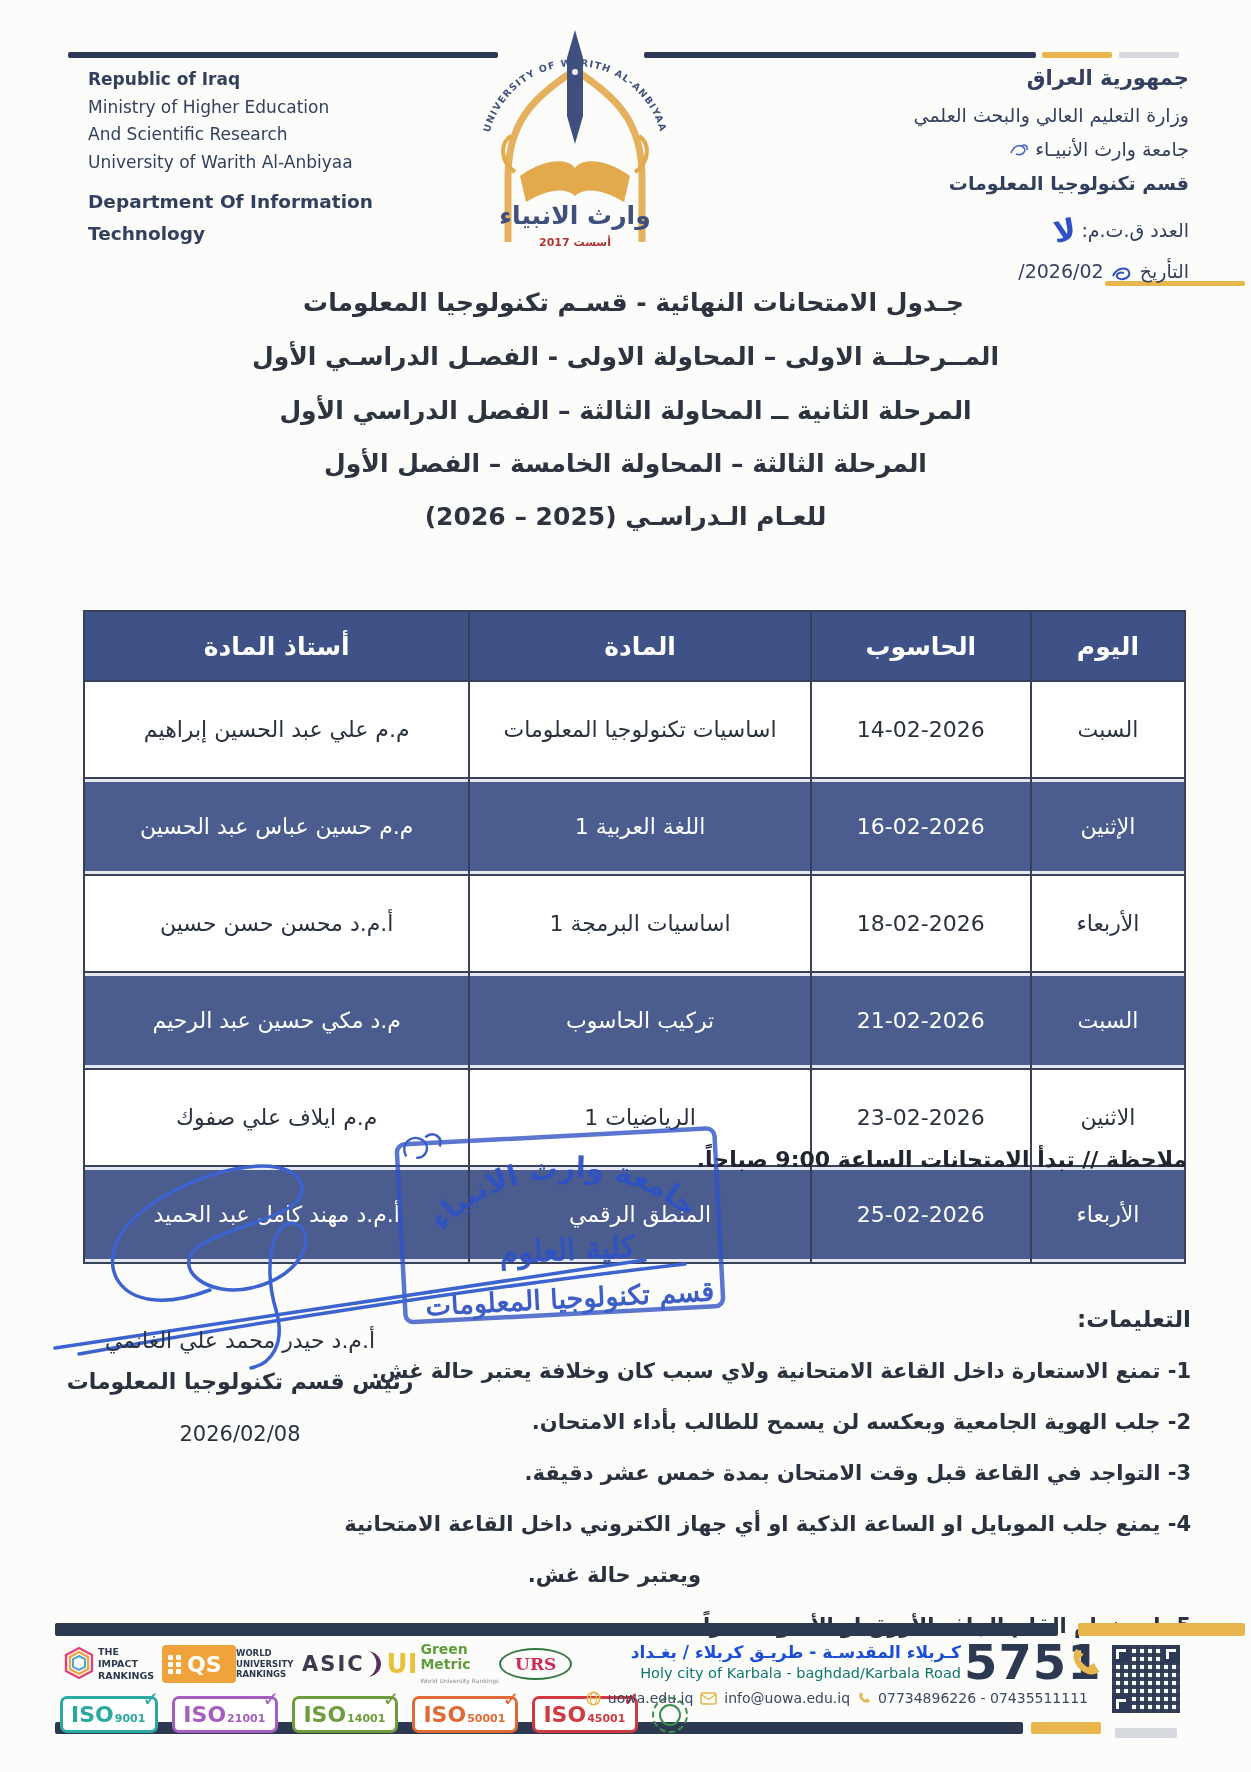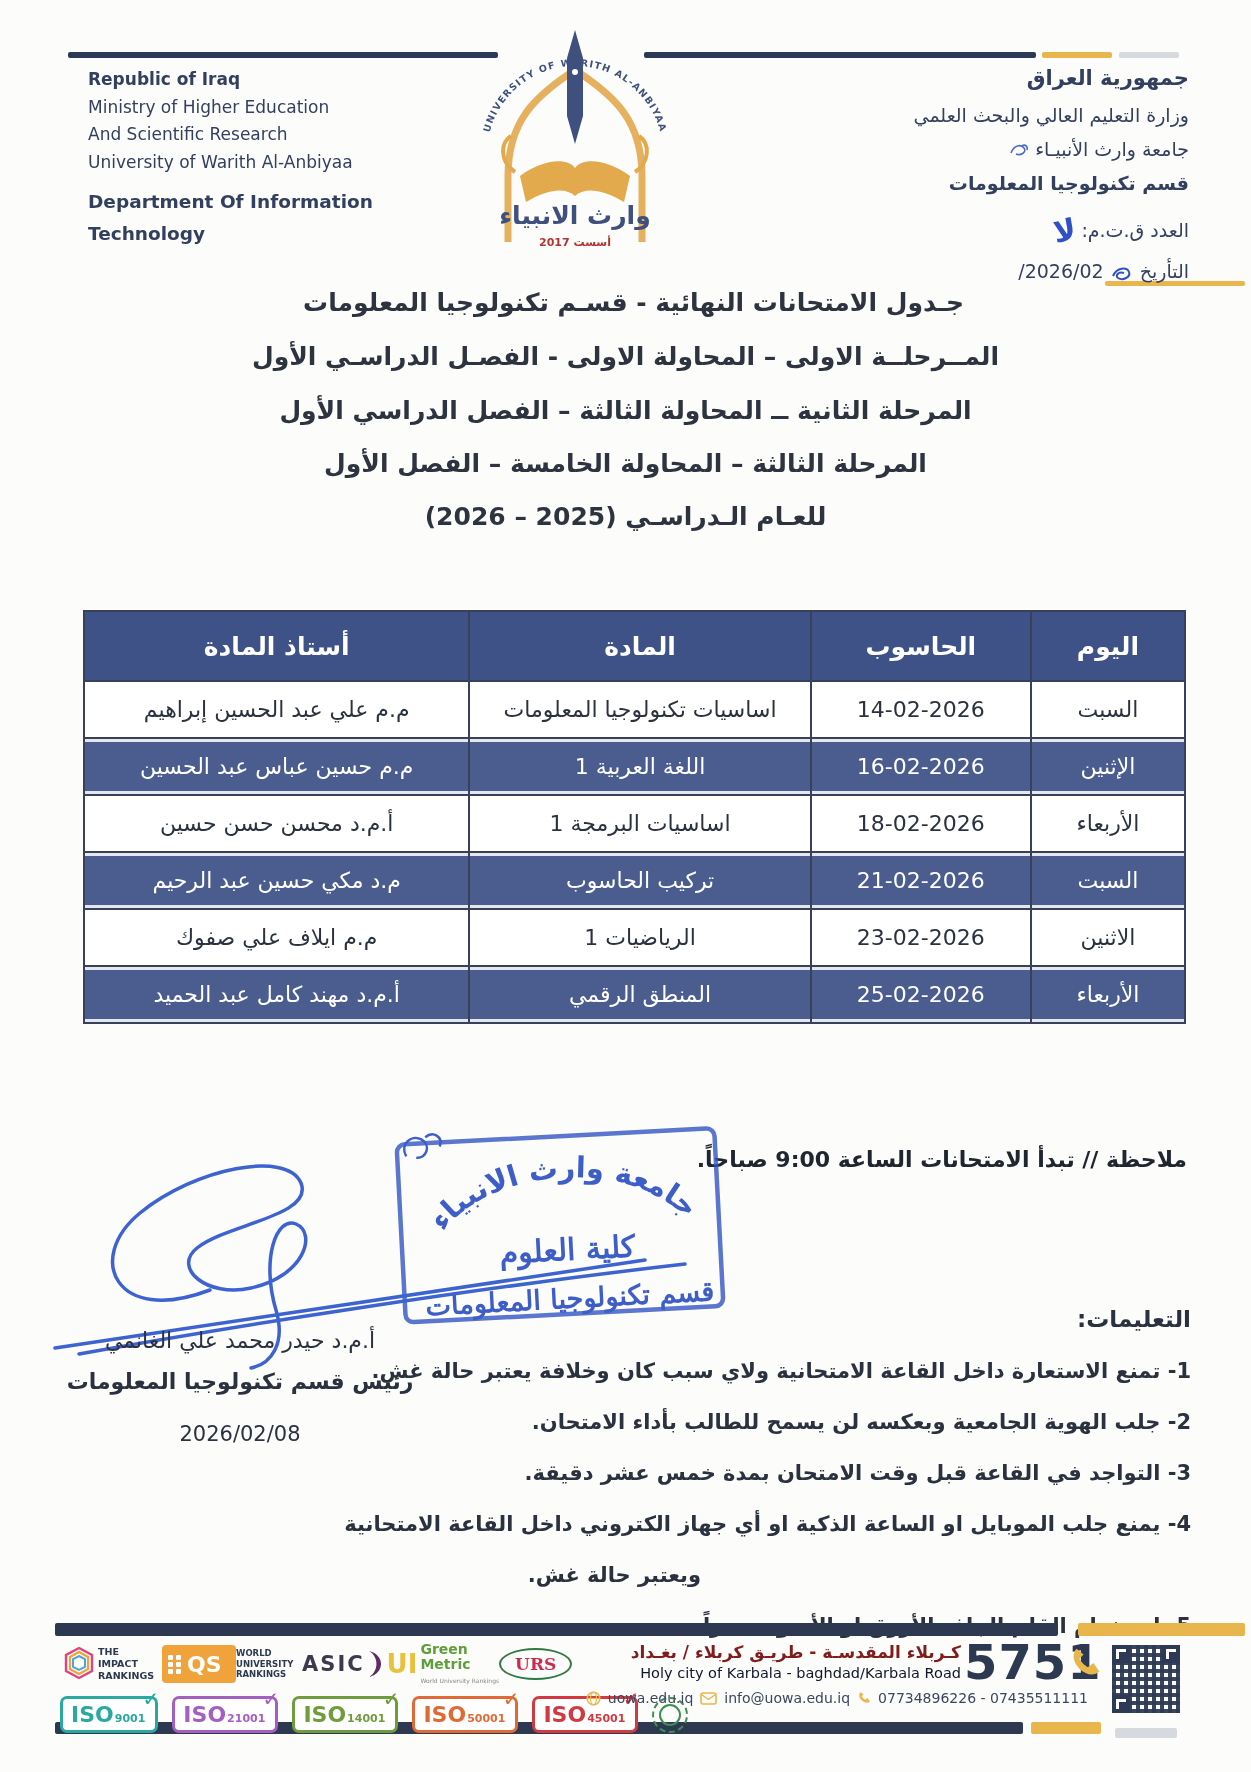--- a/index.html
+++ b/index.html
@@ -25,21 +25,21 @@
 
   
   .title-line { position:absolute; left:0; width:100%; text-align:center; direction:rtl;
                 font-weight:bold; font-size:25px; color:#2d3440; }
 
   
   table.sched { position:absolute; left:83px; top:610px; width:1103px; border-collapse:collapse;
                 direction:rtl; table-layout:fixed; }
   table.sched th, table.sched td { border:2px solid #39415a; text-align:center; vertical-align:middle; }
   table.sched th { background:#3f5287; color:#fff; font-size:25px; font-weight:bold; height:70px; }
-  table.sched td { height:57px; font-size:22px; color:#2b323f; background:#fff; }
+  table.sched td { height:97px; font-size:22px; color:#2b323f; background:#fff; }
   tr.row-blue td { background:#4b5c8f; color:#fff;
                    box-shadow: inset 0 3px 0 rgba(255,255,255,.85), inset 0 -3px 0 rgba(255,255,255,.85); }
   .col-day{width:14%;} .col-date{width:20%;} .col-subj{width:31%;} .col-inst{width:35%;}
 
   .note { position:absolute; right:64px; top:1147px; direction:rtl; font-size:22px; font-weight:bold; color:#20262f; }
 
   
   .stamp { position:absolute; left:396px; top:1122px; width:340px; height:206px;
            transform:rotate(-3deg); opacity:.93; }
 
@@ -80,22 +80,22 @@
   .iso-teal   { color:#2aa9a0; border:3px solid #2aa9a0; }
   .iso-purple { color:#a45fc0; border:3px solid #a45fc0; }
   .iso-green  { color:#6f9c3c; border:3px solid #6f9c3c; }
   .iso-orange { color:#e06a36; border:3px solid #e06a36; }
   .iso-red    { color:#d03a40; border:3px solid #d03a40; }
   .laurel { width:36px; height:36px; border:2px dashed #3e8e4f; border-radius:50%;
             display:flex; align-items:center; justify-content:center; }
   .laurel i { width:22px; height:22px; border:2px solid #3e8e4f; border-radius:50%; display:block; }
 
   .f-address { position:absolute; right:290px; top:1642px; text-align:right; direction:rtl; }
-  .f-addr-ar { font-size:17px; font-weight:bold; color:#7f1d1d; }
-  .f-addr-en { font-size:14.5px; color:#0f172a; direction:ltr; margin-top:3px; }
+  .f-addr-ar { font-size:17px; font-weight:bold; color:#1d4ed8; }
+  .f-addr-en { font-size:14.5px; color:#0f766e; direction:ltr; margin-top:3px; }
   .f-contacts { position:absolute; right:163px; top:1690px; direction:ltr; font-size:14px; color:#3a4660;
                 display:flex; align-items:center; gap:7px; }
   .f-5751 { position:absolute; left:964px; top:1634px; font-size:48px; font-weight:bold; color:#2d3950; letter-spacing:1px; }
   .qr { position:absolute; left:1112px; top:1645px; width:68px; height:68px; background:#fff;
         background-image:
           repeating-linear-gradient(0deg, rgba(46,58,85,.95) 0 4px, transparent 4px 8px),
           repeating-linear-gradient(90deg, rgba(46,58,85,.95) 0 4px, #fff 4px 8px); }
   .qr .finder { position:absolute; width:18px; height:18px; background:#fff; border:4px solid #2e3a55; }
   .qr .finder i { position:absolute; left:3px; top:3px; width:8px; height:8px; background:#2e3a55; display:block; }
   .qr .f1 { left:0; top:0; } .qr .f2 { right:0; top:0; } .qr .f3 { left:0; bottom:0; }

